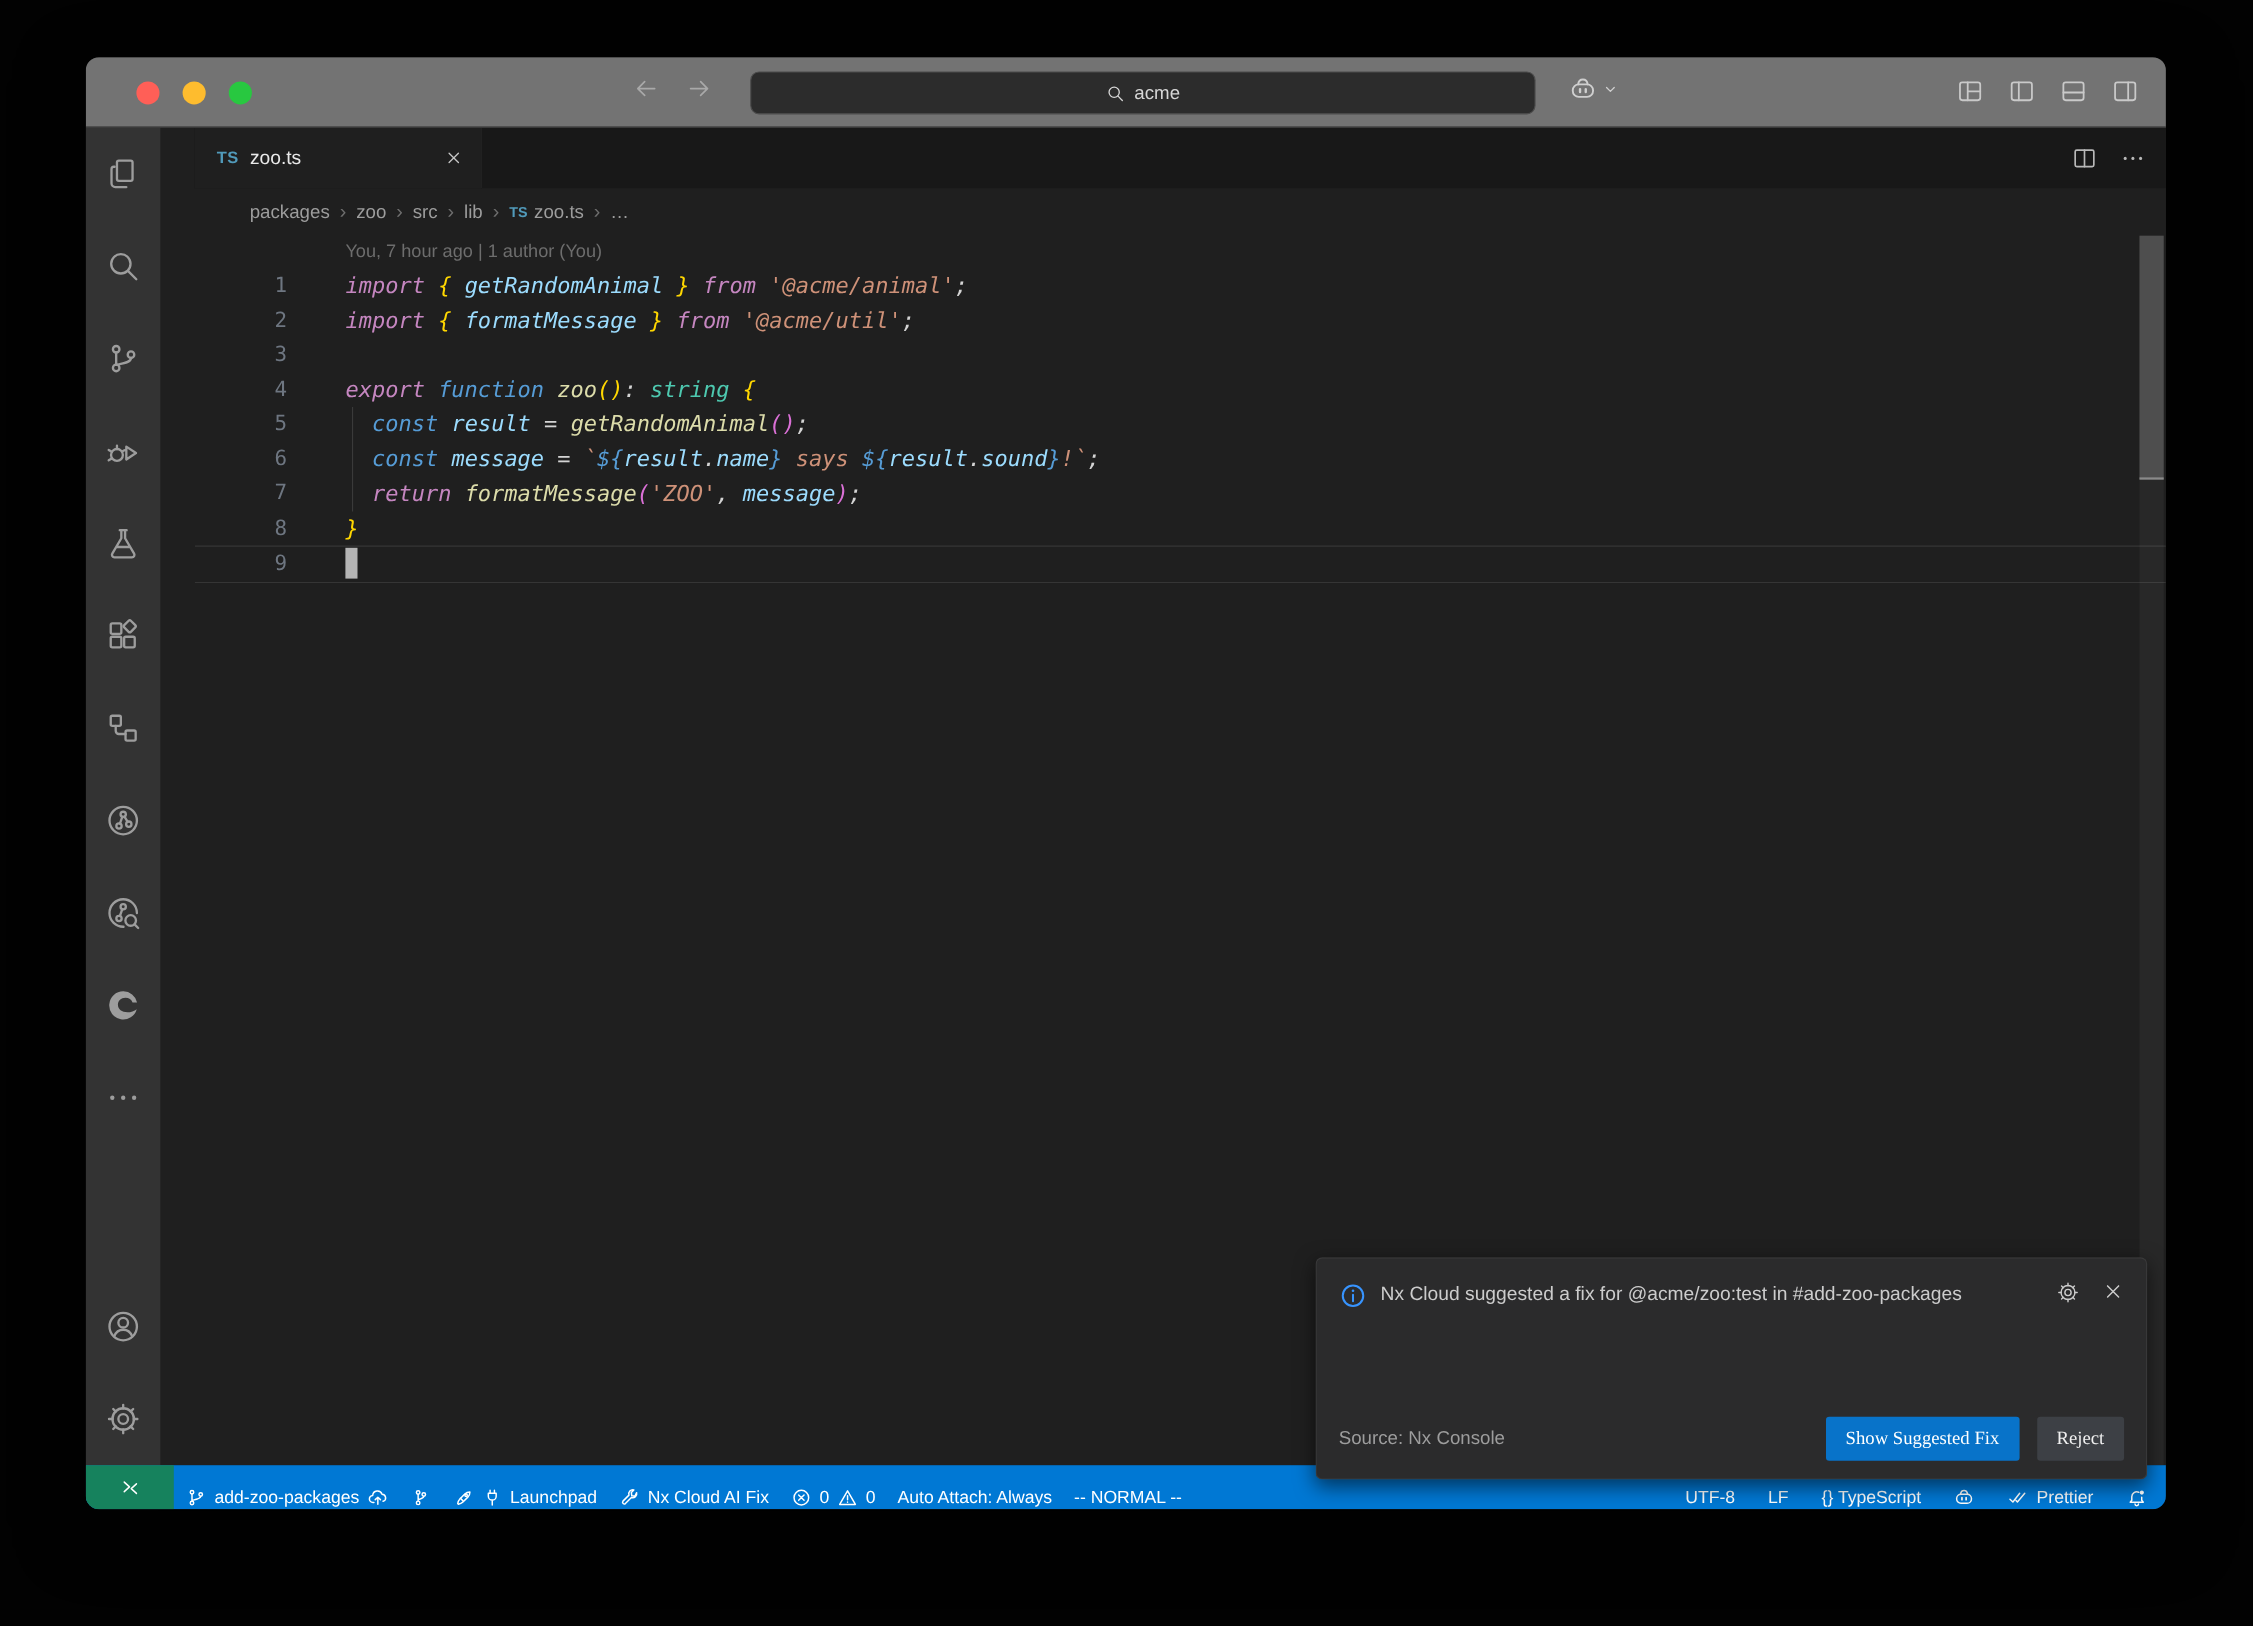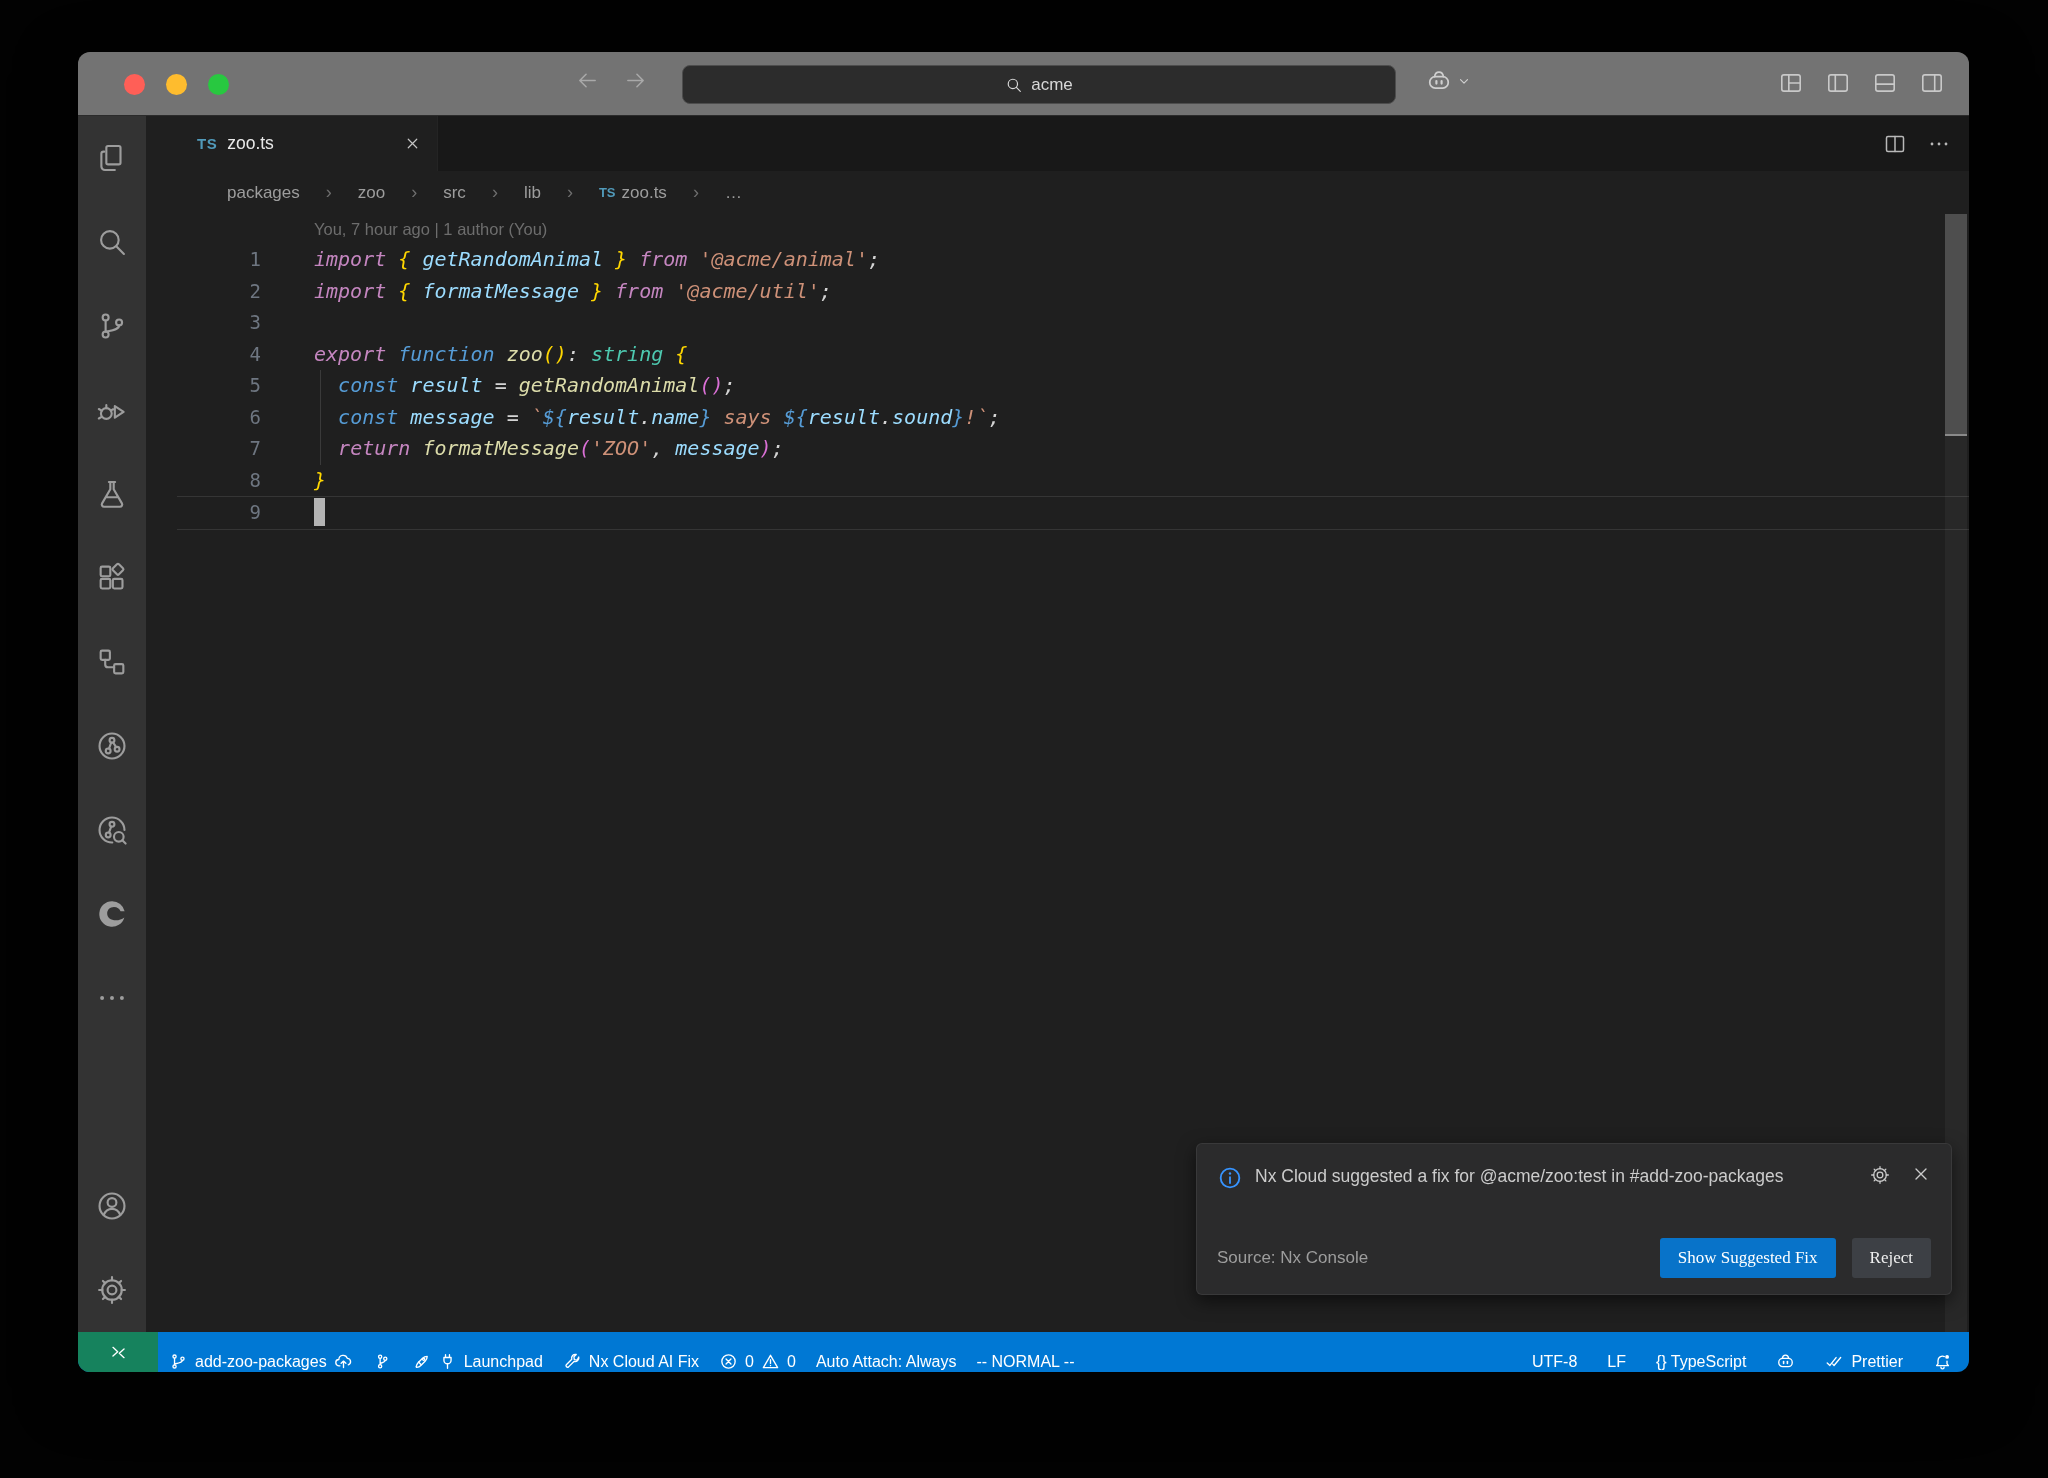--- a/index.html
+++ b/index.html
@@ -29,42 +29,42 @@
   #editorcol{flex:1;display:flex;flex-direction:column;min-width:0;background:#1f1f1f;padding-left:31px;}
   
   #tabstrip{height:55px;flex:0 0 55px;background:#181818;display:flex;align-items:stretch;}
   #tab-active{width:224px;background:#1f1f1f;display:flex;align-items:center;gap:10px;padding:0 16px 0 20px;
               border-right:1px solid #242424;}
   .ts-badge{color:#519aba;font-weight:bold;font-size:15px;letter-spacing:.5px;}
   #tab-label{color:#e9e9e9;font-size:17.5px;}
   #tab-close{margin-left:auto;color:#c5c5c5;display:flex;align-items:center;}
   #editor-actions{margin-left:auto;display:flex;align-items:center;gap:20px;color:#b8b8b8;padding-right:18px;}
   
-  #breadcrumb{height:43px;flex:0 0 43px;display:flex;align-items:center;padding-left:50px;gap:26px;
+  #breadcrumb{height:43px;flex:0 0 43px;display:flex;align-items:center;padding-left:50px;gap:9px;
               color:#9d9d9d;font-size:17px;}
   .bc-sep{color:#6e6e6e;font-size:18px;}
   .bc-item{display:flex;align-items:center;gap:6px;}
   .bc-ts{color:#519aba;font-weight:bold;font-size:13px;}
   
   #codearea{position:relative;flex:1;overflow:hidden;font-family:"DejaVu Sans Mono", monospace;}
   #blame{height:30px;line-height:30px;margin-left:137px;color:#6d6d6d;font-size:16.5px;
          font-family:"Liberation Sans", sans-serif;}
   .cline{display:flex;height:31.5px;line-height:31.5px;font-size:20px;white-space:pre;}
   .cline.cursorline{border-top:1px solid rgba(255,255,255,.10);border-bottom:1px solid rgba(255,255,255,.10);}
   .ln{width:84px;text-align:right;color:#6e7681;flex:0 0 84px;font-size:19px;}
   .ctext{margin-left:53px;font-style:italic;}
   .tok-kw{color:#C586C0;} .tok-decl{color:#569CD6;} .tok-var{color:#9CDCFE;} .tok-fn{color:#DCDCAA;}
   .tok-str{color:#CE9178;} .tok-type{color:#4EC9B0;} .tok-b1{color:#FFD700;} .tok-b2{color:#DA70D6;}
   .tok-tpl{color:#569CD6;} .tok-pln{color:#D4D4D4;}
   #indent-guide{position:absolute;left:143px;top:156px;width:1px;height:95px;background:#3a3a3a;}
   #cursor{display:inline-block;width:11px;height:28px;background:#b4b4b4;vertical-align:middle;margin-top:-3px;}
   #scrolltrack{position:absolute;top:0;right:2px;width:22px;height:100%;background:rgba(255,255,255,.045);}
   #scrollthumb{position:absolute;top:0;left:0;width:100%;height:220px;background:#4e4e4e;border-bottom:2px solid #8a8a8a;}
   
-  #notification{position:absolute;left:1118px;top:1091px;width:756px;height:152px;background:#2b2b2c;
+  #notification{position:absolute;left:1118px;top:1091px;width:756px;height:202px;background:#2b2b2c;
                 border:1px solid rgba(255,255,255,.07);border-radius:6px;box-shadow:0 6px 18px rgba(0,0,0,.55);
                 display:flex;flex-direction:column;padding:18px 20px 16px 20px;box-sizing:border-box;}
   #notif-top{display:flex;gap:12px;}
   #notif-msg{color:#cccccc;font-size:17.5px;line-height:1.65;max-width:540px;}
   #notif-icons{margin-left:auto;display:flex;gap:20px;color:#cccccc;align-items:flex-start;padding-top:2px;}
   #notif-bottom{margin-top:auto;display:flex;align-items:center;}
   #notif-source{color:#9d9d9d;font-size:17px;}
   #notif-buttons{margin-left:auto;display:flex;gap:16px;}
   .btn{border:none;border-radius:3px;font-size:17px;padding:10px 18px;font-family:Liberation Serif, serif;cursor:pointer;}
   .btn-primary{background:#0873c9;color:#fff;}

